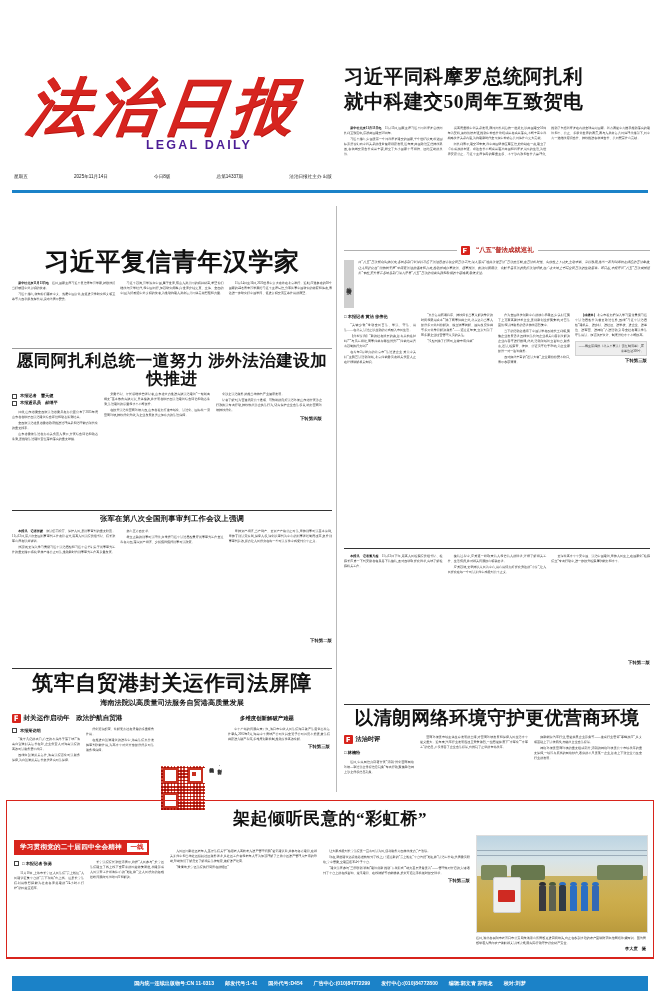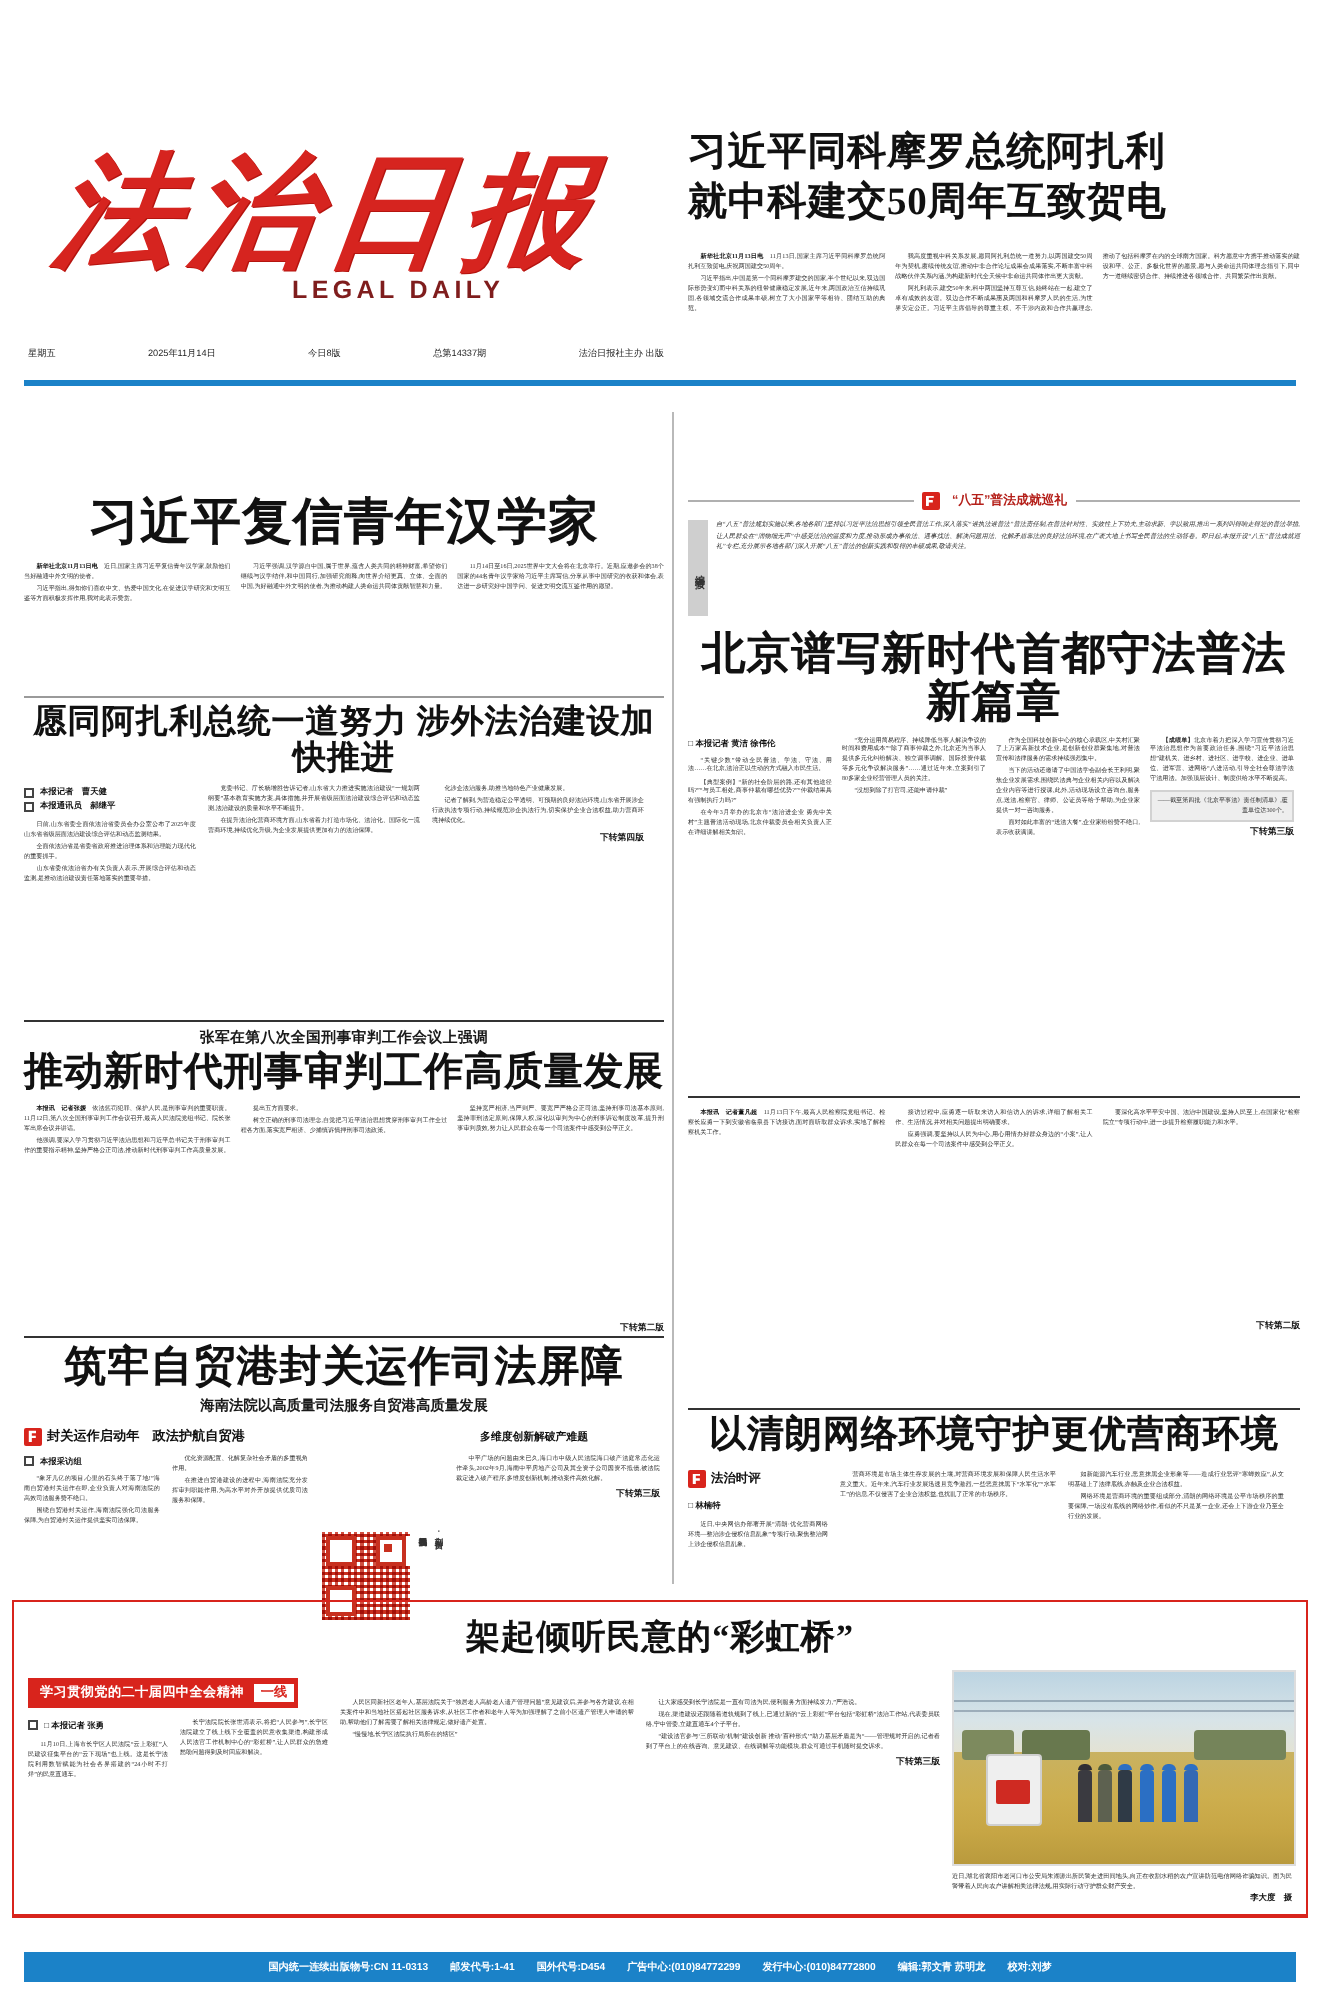--- a/index.html
+++ b/index.html
@@ -12,21 +12,21 @@
   .body-col p{margin:0 0 1.2px 0;text-indent:6.2px;}
   .cols3{column-count:3;column-gap:5px;}
 
   
   .masthead{position:absolute;left:0;top:0;width:660px;height:196px;}
   .logo-wrap{position:absolute;left:28px;top:72px;width:275px;height:88px;}
   .logo-cn{font-family:"Liberation Serif",serif;font-weight:bold;font-style:italic;
            font-size:62px;line-height:70px;color:#d6241f;letter-spacing:6px;
            transform:skewX(-7deg);text-shadow:0.6px 0.6px 0 #b5140f;}
   .logo-en{position:absolute;left:118px;top:66px;font-family:"Liberation Sans",sans-serif;
-           font-weight:bold;font-size:12.5px;letter-spacing:2.2px;color:#7f1d1d;}
+           font-weight:bold;font-size:12.5px;letter-spacing:2.2px;color:#4c1d95;}
   .mast-meta{position:absolute;left:14px;top:174px;width:318px;font-size:4.6px;
              font-family:"Liberation Sans",sans-serif;color:#222;display:flex;
              justify-content:space-between;align-items:center;}
   .mast-meta span{white-space:nowrap;}
   .rule-blue{position:absolute;left:12px;top:190px;width:636px;height:3.4px;background:#1b82c8;}
 
   
   .lead-head{position:absolute;left:344px;top:64px;width:306px;
              font-family:"Liberation Serif",serif;font-weight:bold;font-size:19.5px;
              line-height:25px;letter-spacing:.4px;color:#111;text-align:left;}
@@ -186,21 +186,20 @@
         <p>化涉企法治服务,助推当地特色产业健康发展。</p>
         <p>记者了解到,为营造稳定公平透明、可预期的良好法治环境,山东省开展涉企行政执法专项行动,持续规范涉企执法行为,切实保护企业合法权益,助力营商环境持续优化。</p>
         <div class="jump" style="margin-top:2px;">下转第四版</div>
       </div>
     </div>
   </div>
 
   <div class="sec" style="left:12px;top:470px;width:320px;">
     <div class="hr-dark" style="margin-bottom:3px;"></div>
     <div class="hl-shoulder">张军在第八次全国刑事审判工作会议上强调</div>
-    <div class="hl-xl" style="font-size:19.5px;margin-top:2px;">推动新时代刑事审判工作高质量发展</div>
     <div class="body-col cols3" style="margin-top:5px;height:108px;">
       <p><b class="dateline">本报讯　记者张媛</b>　<span>依法惩罚犯罪、保护人民,是刑事审判的重要职责。11月12日,第八次全国刑事审判工作会议召开,最高人民法院党组书记、院长张军出席会议并讲话。</span></p>
       <p>他强调,要深入学习贯彻习近平法治思想和习近平总书记关于刑事审判工作的重要指示精神,坚持严格公正司法,推动新时代刑事审判工作高质量发展。</p>
       <p>提出五方面要求。</p>
       <p>树立正确的刑事司法理念,自觉把习近平法治思想贯穿刑事审判工作全过程各方面,落实宽严相济、少捕慎诉慎押刑事司法政策。</p>
       <p>坚持宽严相济,当严则严、要宽严严格公正司法,坚持刑事司法基本原则,坚持罪刑法定原则,保障人权,深化以审判为中心的刑事诉讼制度改革,提升刑事审判质效,努力让人民群众在每一个司法案件中感受到公平正义。</p>
     </div>
     <div class="jump" style="margin-top:1px;">下转第二版</div>
   </div>
 
@@ -259,21 +258,20 @@
       <span class="flag"></span>
       <span style="font-family:'Liberation Sans',sans-serif;font-weight:bold;font-size:6.4px;color:#b5201a;">“八五”普法成就巡礼</span>
       <div class="ln"></div>
     </div>
 
     <div style="display:flex;gap:4px;margin-top:5px;">
       <div class="grayblock" style="height:40px;">编者按</div>
       <div class="body-col" style="flex:1;font-size:3.15px;line-height:1.75;font-style:italic;">自“八五”普法规划实施以来,各地各部门坚持以习近平法治思想引领全民普法工作,深入落实“谁执法谁普法”普法责任制,在普法针对性、实效性上下功夫,主动求新、学以致用,推出一系列叫得响走得近的普法举措,让人民群众在“润物细无声”中感受法治的温度和力度,推动形成办事依法、遇事找法、解决问题用法、化解矛盾靠法的良好法治环境,在广袤大地上书写全民普法的生动答卷。即日起,本报开设“八五”普法成就巡礼”专栏,充分展示各地各部门深入开展“八五”普法的创新实践和取得的丰硕成果,敬请关注。</div>
     </div>
 
-    <div class="hl-xl" style="font-size:22px;margin-top:7px;">北京谱写新时代首都守法普法新篇章</div>
 
     <div style="display:flex;gap:5px;margin-top:5px;">
       <div style="width:72px;">
         <div class="byline">□ 本报记者 黄洁 徐伟伦</div>
         <div class="body-col" style="margin-top:3px;">
           <p>“关键少数”带动全民普法、学法、守法、用法……在北京,法治正以生动的方式融入市民生活。</p>
           <p>【典型案例】“新的社会阶层的路,还有其他途径吗?”“与员工相处,商事仲裁有哪些优势?”“仲裁结果具有强制执行力吗?”</p>
           <p>在今年3月举办的北京市“法治进企业 勇先中关村”主题普法活动现场,北京仲裁委员会相关负责人正在详细讲解相关知识。</p>
         </div>
       </div>

